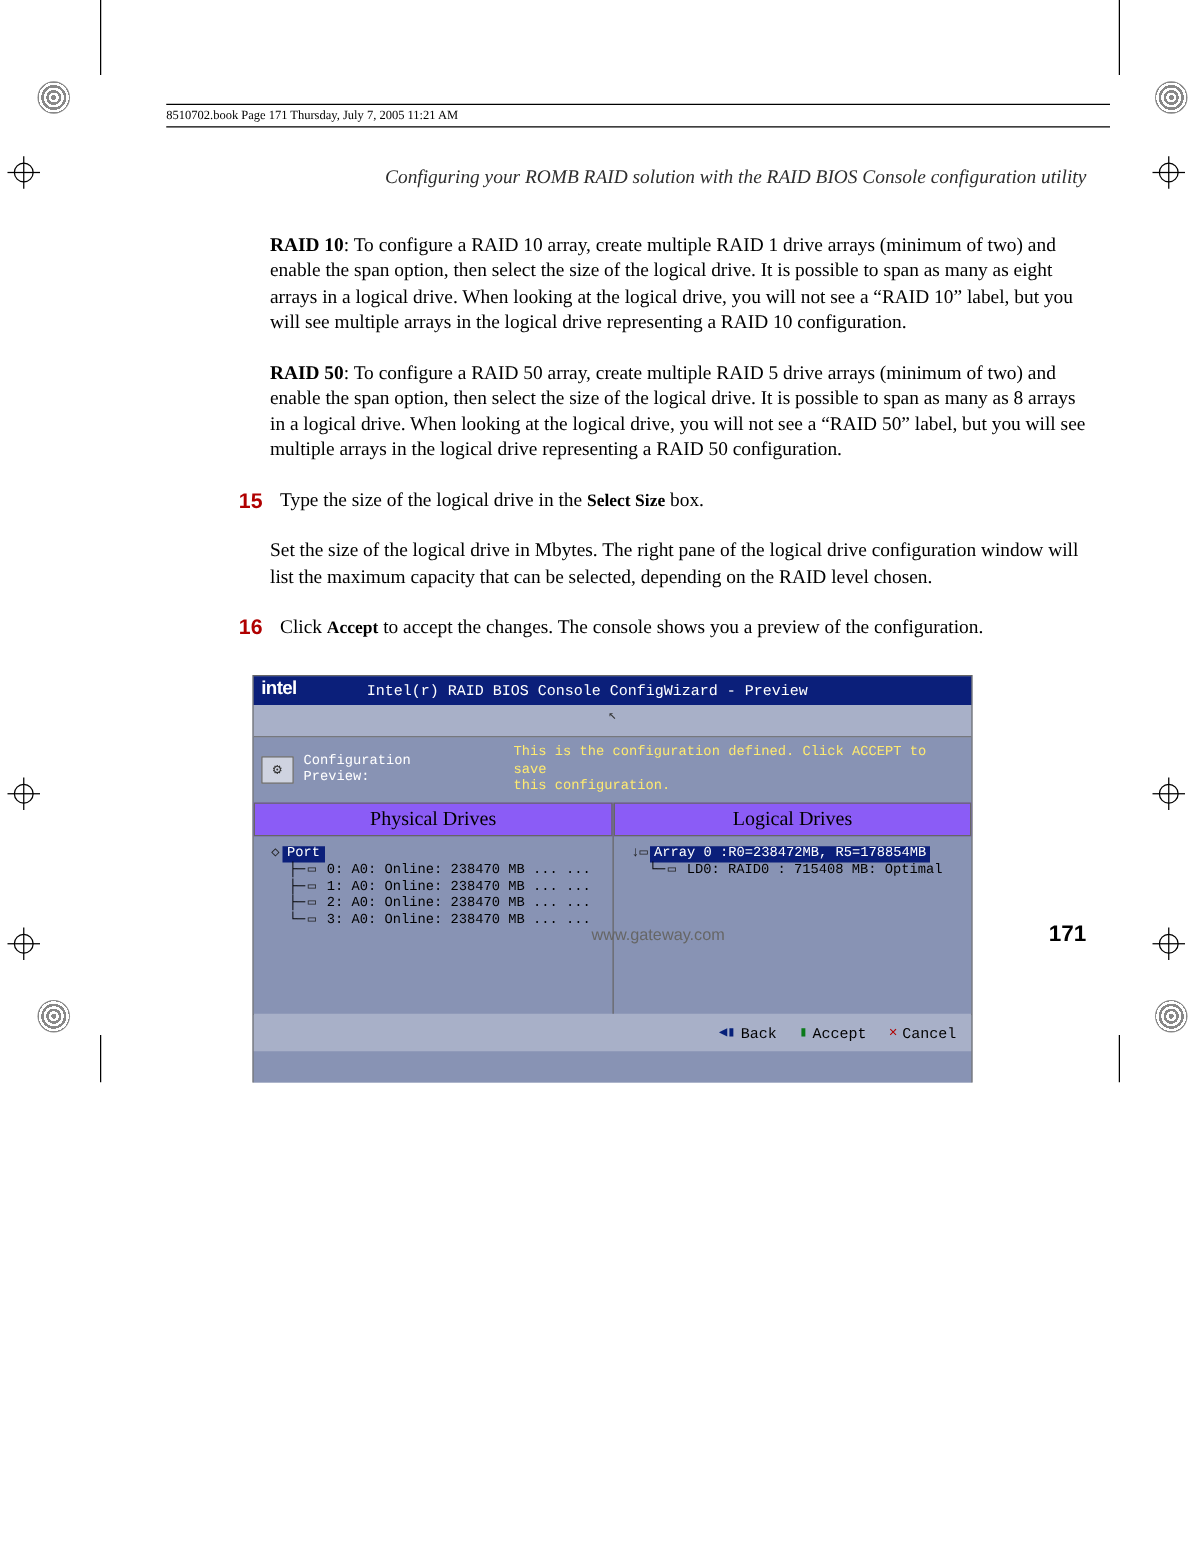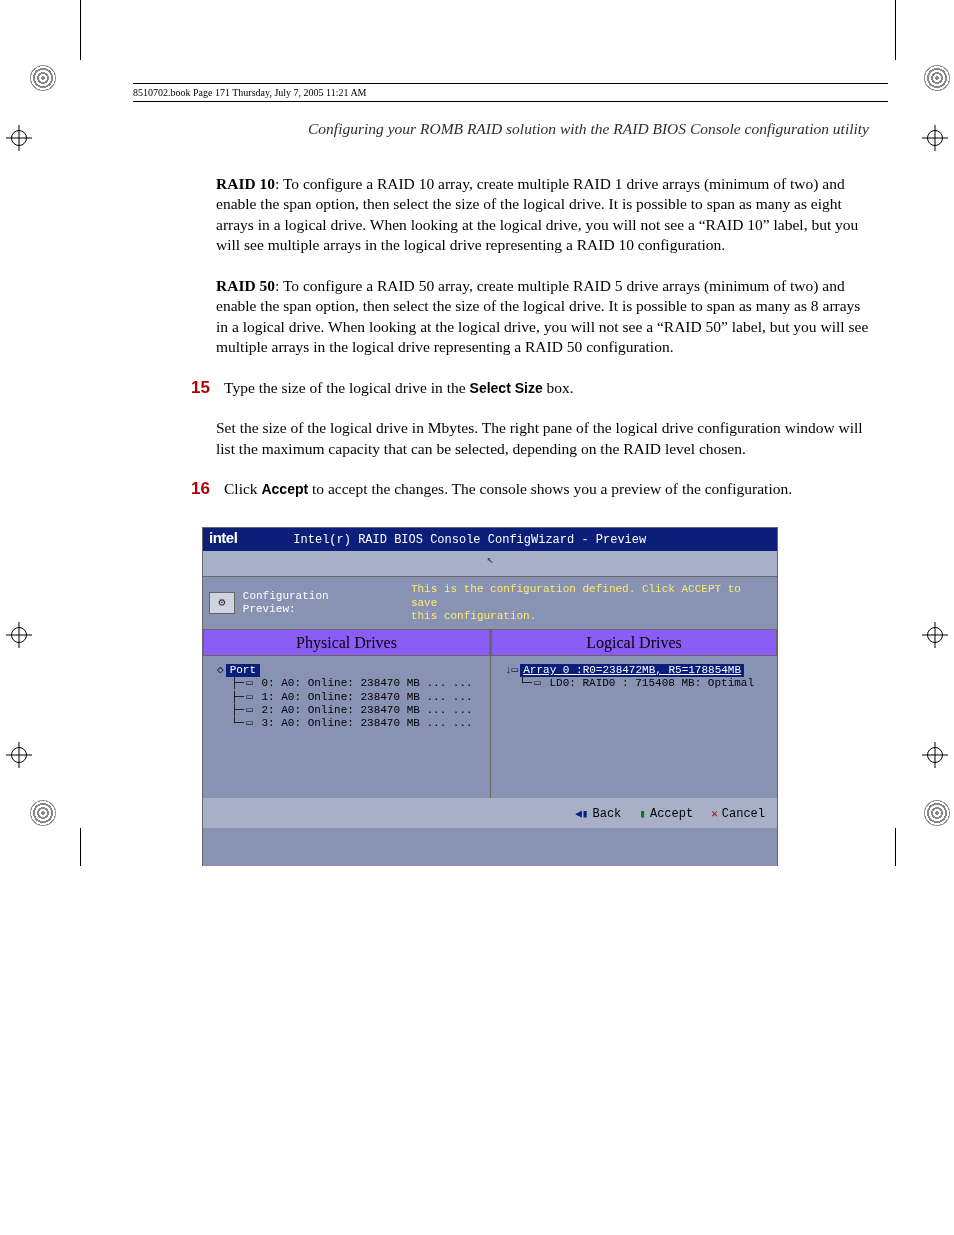--- a/index.html
+++ b/index.html
@@ -24,21 +24,21 @@
     right: 66px;
     font-size: 10px;
     font-family: 'Times New Roman', serif;
     color: #000;
     border-top: 1px solid #000;
     border-bottom: 1px solid #000;
     padding: 3px 0;
   }
   .content {
     position: absolute;
-    top: 120px;
+    top: 133px;
     left: 184px;
     width: 685px;
   }
   .section-title {
     font-style: italic;
     font-family: Georgia, serif;
     font-size: 15.5px;
     text-align: right;
     color: #2d2d2d;
     margin-bottom: 36px;
@@ -69,21 +69,21 @@
   }
   .step-body {
     font-size: 15.5px;
     line-height: 1.32;
     flex: 1;
   }
   .bold-inline {
     font-weight: bold;
   }
   .sans-bold {
-    font-family: Liberation Sans, sans-serif;
+    font-family: Liberation Serif, serif;
     font-weight: bold;
     font-size: 14px;
   }
   
   .shot {
     margin-left: 18px;
     margin-top: 28px;
     width: 574px;
     background: #a8b0c8;
     font-family: 'Courier New', monospace;
@@ -189,21 +189,20 @@
   }
   .disk-icon {
     color: #222;
     margin-right: 2px;
   }
   .array-label {
     background: #0b1f7a;
     color: #fff;
     padding: 0 3px;
     display: inline-block;
-    text-decoration: underline;
   }
   .buttons-row {
     display: flex;
     justify-content: flex-end;
     gap: 18px;
     padding: 8px 12px 6px 12px;
     background: #a8b0c8;
     font-family: 'Courier New', monospace;
     font-size: 12px;
     align-items: center;
@@ -403,14 +402,18 @@
       </div>
       <div class="spacer"></div>
       <div class="statusbar">
         <span>Click Accept to save configuration.</span>
         <span>Step 5/5</span>
       </div>
     </div>
 
   </div>
 
+  <div class="footer">
+    <span class="url">www.gateway.com</span>
+    <span class="pagenum">171</span>
+  </div>
 
 </div>
 
 </body></html>

